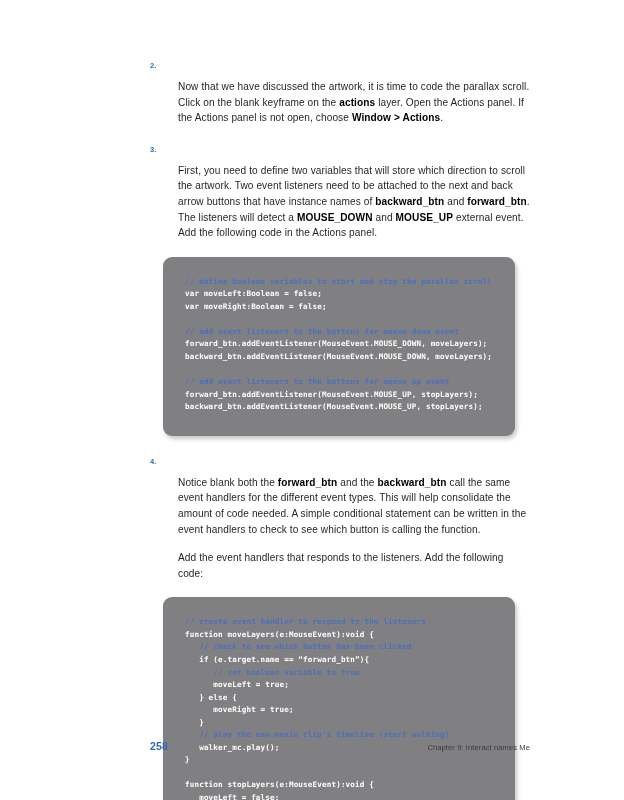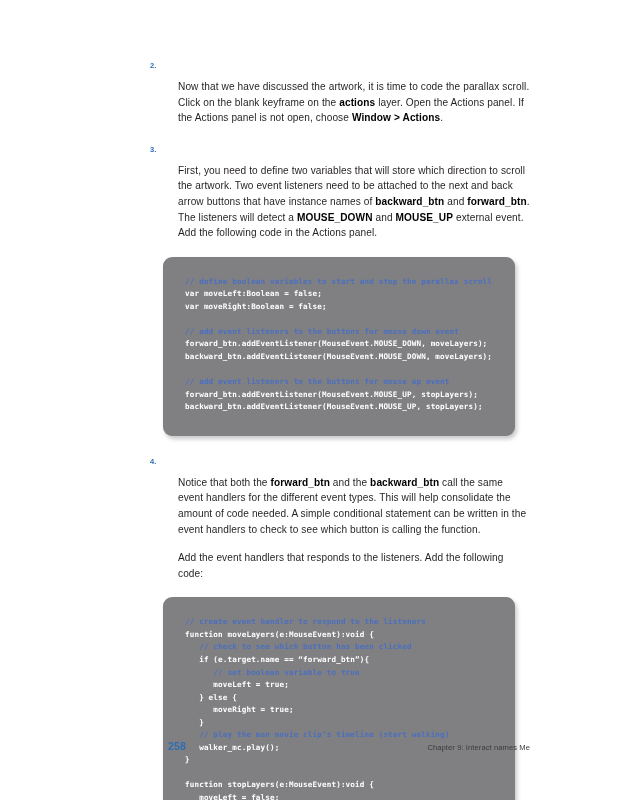--- a/index.html
+++ b/index.html
@@ -76,21 +76,21 @@
     white-space: pre;
     letter-spacing: 0.02em;
   }
   .code-line { display: block; min-height: 12.55px; }
   .code-line.comment { color: #4a6fc0; }
   .code-line.blank { color: transparent; }
 
   
   .footer {
     position: absolute;
-    left: 168px;
+    left: 150px;
     right: 94px;
     bottom: 48px;
     display: flex;
     align-items: baseline;
     justify-content: space-between;
   }
   .folio {
     font-size: 10.5px;
     font-weight: bold;
     color: #2e6db4;
@@ -121,21 +121,21 @@
       </div>
   </div>
 
   <div class="code-block">
     <pre><span class="code-line comment">// define boolean variables to start and stop the parallax scroll</span><span class="code-line code">var moveLeft:Boolean = false;</span><span class="code-line code">var moveRight:Boolean = false;</span><span class="code-line blank">&nbsp;</span><span class="code-line comment">// add event listeners to the buttons for mouse down event</span><span class="code-line code">forward_btn.addEventListener(MouseEvent.MOUSE_DOWN, moveLayers);</span><span class="code-line code">backward_btn.addEventListener(MouseEvent.MOUSE_DOWN, moveLayers);</span><span class="code-line blank">&nbsp;</span><span class="code-line comment">// add event listeners to the buttons for mouse up event</span><span class="code-line code">forward_btn.addEventListener(MouseEvent.MOUSE_UP, stopLayers);</span><span class="code-line code">backward_btn.addEventListener(MouseEvent.MOUSE_UP, stopLayers);</span></pre>
   </div>
 
   <div class="step">
     <div class="step-num">4.</div>
     <div class="step-body">
-        <p><span>Notice that both the </span><b>forward_btn</b><span> and the </span><b>backward_btn</b><span> call the same event handlers for the different event types. This will help consolidate the amount of code needed. A simple conditional statement can be written in the event handlers to check to see which button is calling the function.</span></p>
+        <p><span>Notice blank both the </span><b>forward_btn</b><span> and the </span><b>backward_btn</b><span> call the same event handlers for the different event types. This will help consolidate the amount of code needed. A simple conditional statement can be written in the event handlers to check to see which button is calling the function.</span></p>
         <p><span>Add the event handlers that responds to the listeners. Add the following code:</span></p>
       </div>
   </div>
 
   <div class="code-block">
     <pre><span class="code-line comment">// create event handler to respond to the listeners</span><span class="code-line code">function moveLayers(e:MouseEvent):void {</span><span class="code-line comment">   // check to see which button has been clicked</span><span class="code-line code">   if (e.target.name == “forward_btn”){</span><span class="code-line comment">      // set boolean variable to true</span><span class="code-line code">      moveLeft = true;</span><span class="code-line code">   } else {</span><span class="code-line code">      moveRight = true;</span><span class="code-line code">   }</span><span class="code-line comment">   // play the man movie clip’s timeline (start walking)</span><span class="code-line code">   walker_mc.play();</span><span class="code-line code">}</span><span class="code-line blank">&nbsp;</span><span class="code-line code">function stopLayers(e:MouseEvent):void {</span><span class="code-line code">   moveLeft = false;</span><span class="code-line code">   moveRight = false;</span><span class="code-line code">   walker_mc.gotoAndStop(1);</span><span class="code-line code">}</span></pre>
   </div>
 
   <div class="footer">
     <span class="folio">258</span>

